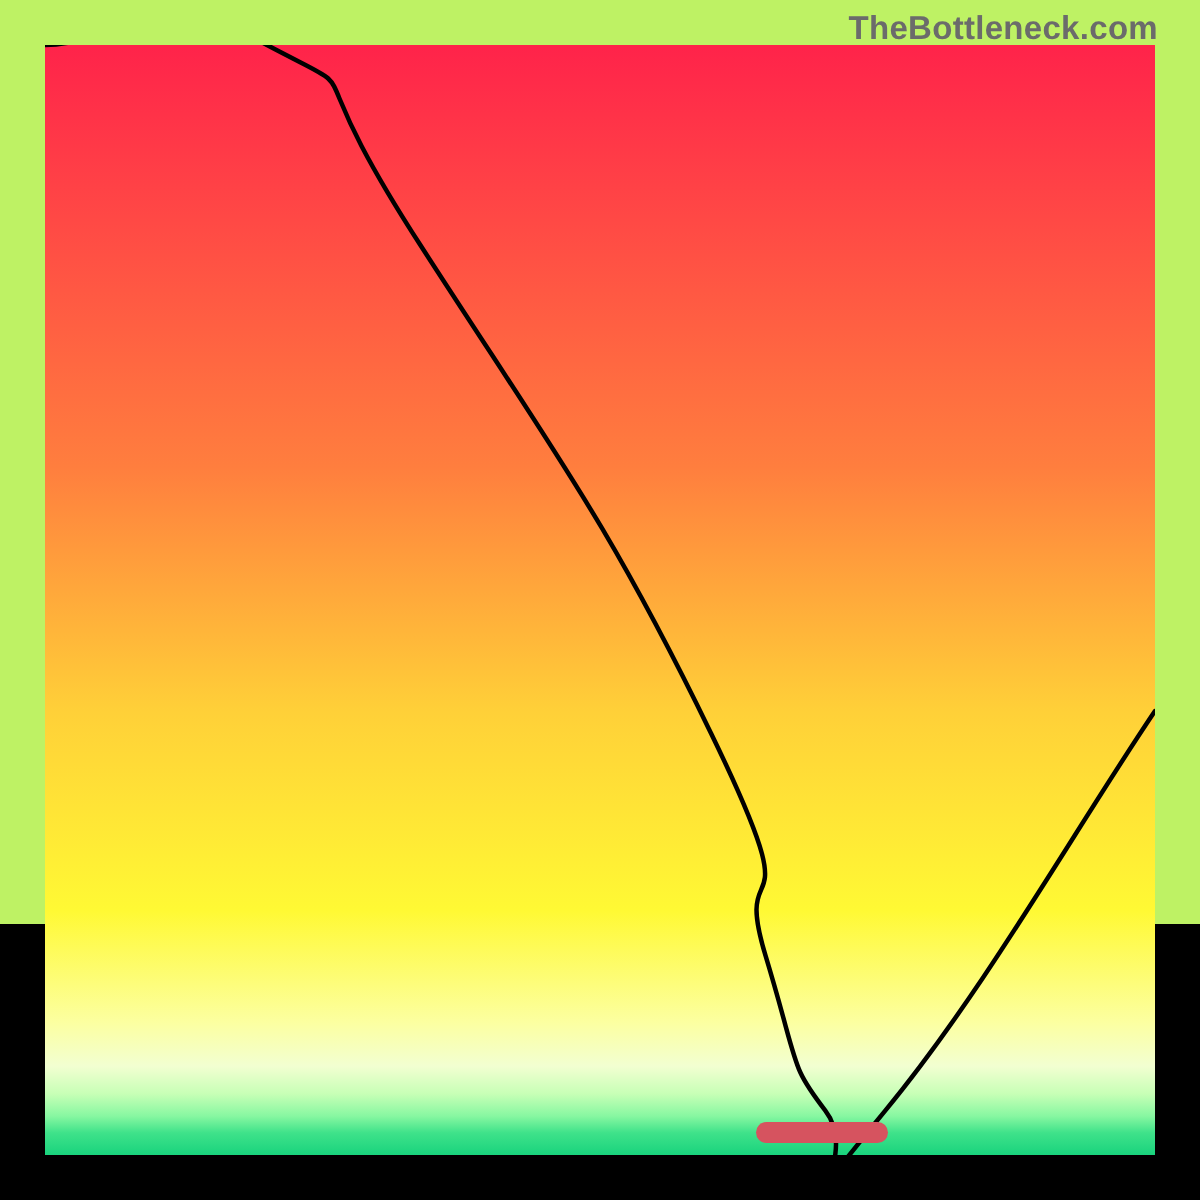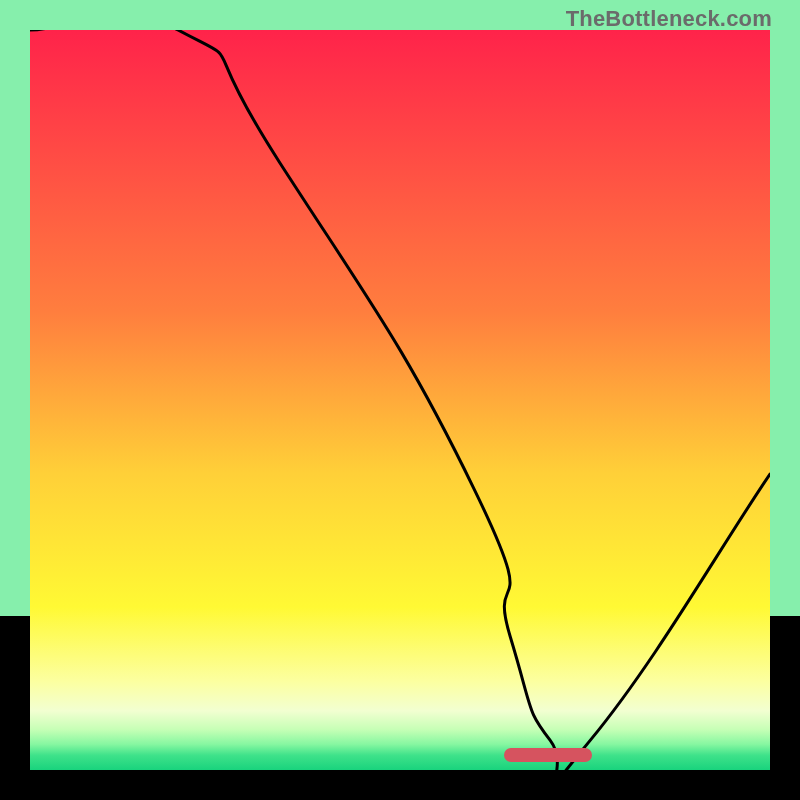--- a/index.html
+++ b/index.html
@@ -7,21 +7,21 @@
     padding: 0;
     width: 800px;
     height: 800px;
     background: #000;
     overflow: hidden;
   }
   .frame {
     position: relative;
     width: 800px;
     height: 616px;
-    background: #86efac;
+    background: #bef264;
   }
   .plot-area {
     position: absolute;
     left: 30px;
     top: 30px;
     width: 740px;
     height: 740px;
   }
   .watermark {
     position: absolute;

